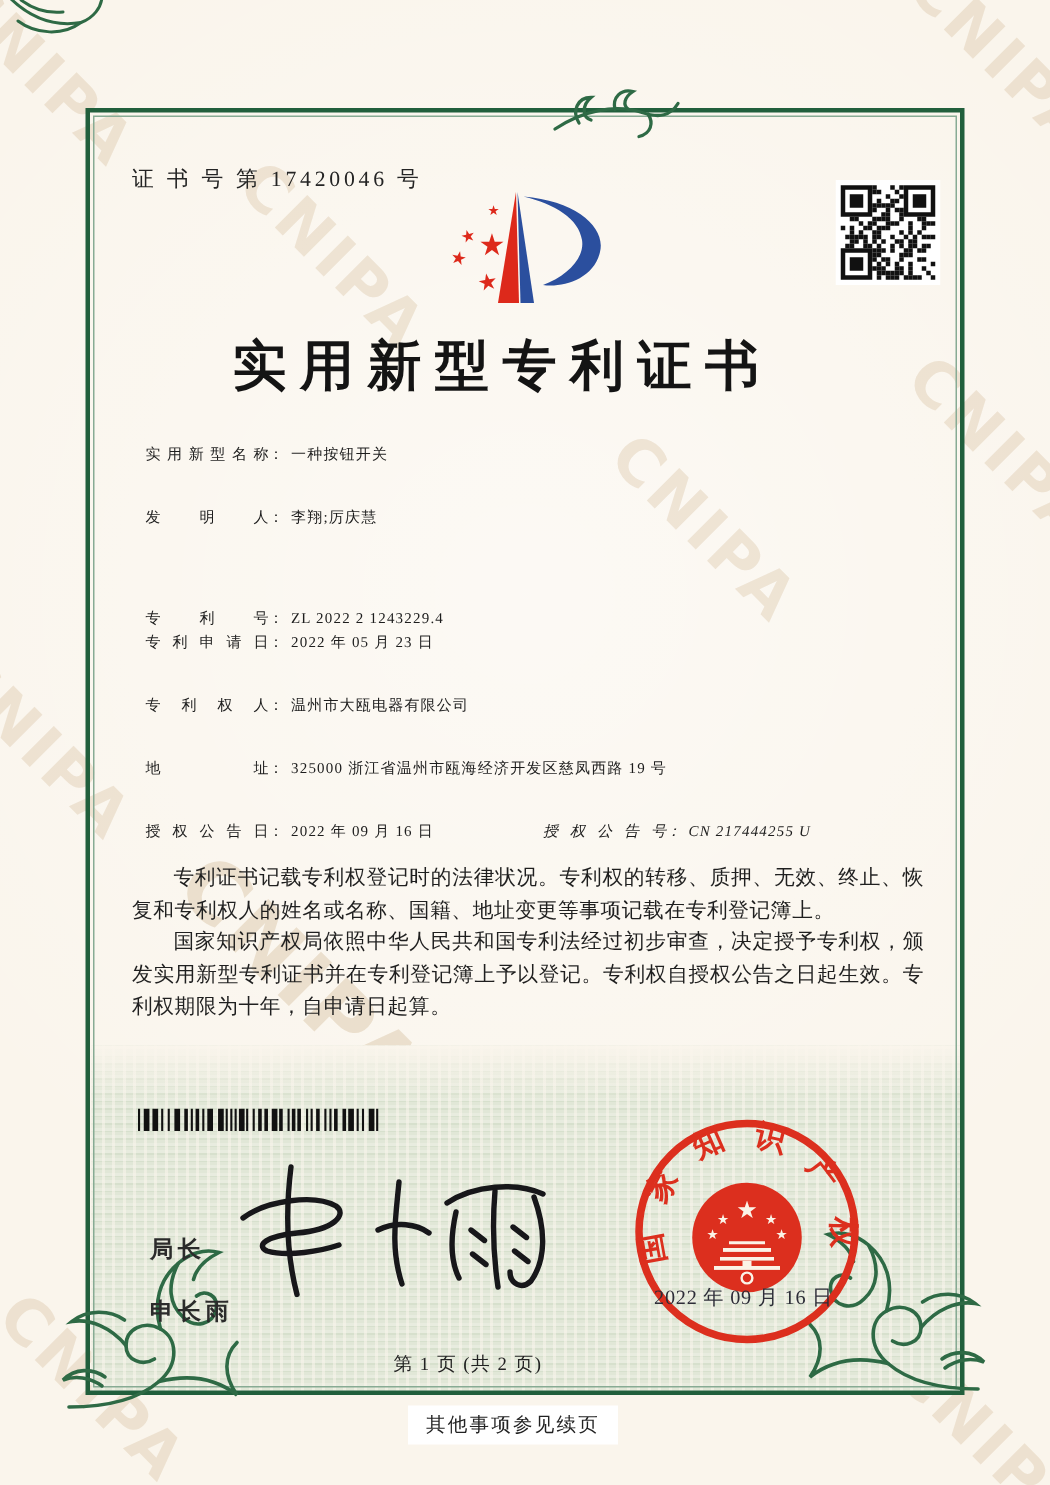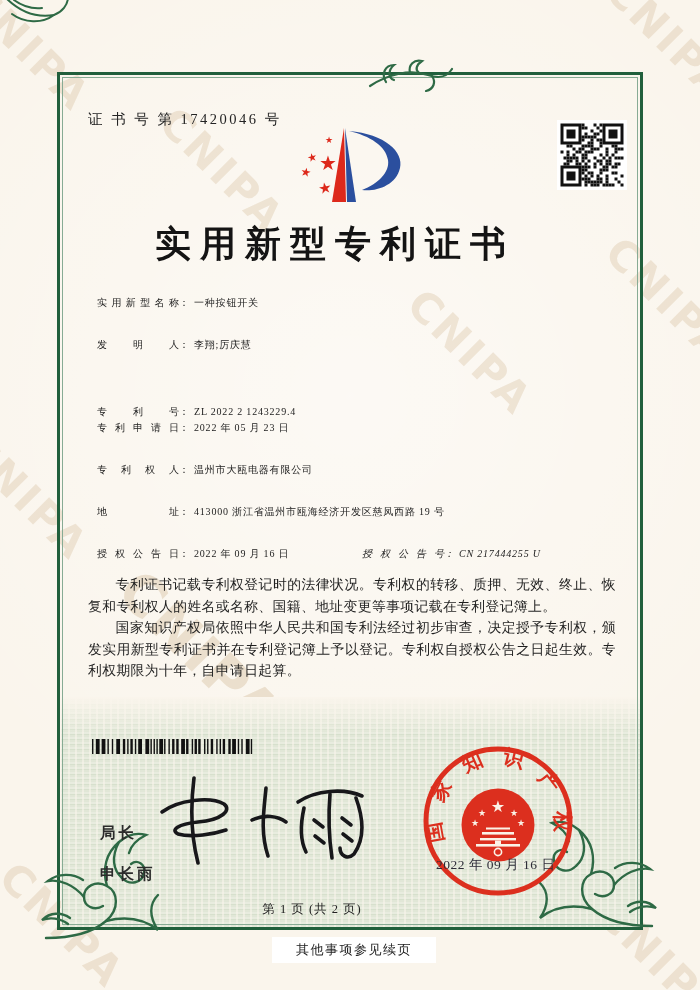--- a/index.html
+++ b/index.html
@@ -70,21 +70,21 @@
   .barcode{position:absolute;left:92px;top:739px;z-index:5;}
   .director{position:absolute;left:100px;z-index:6;font-family:"Liberation Sans","DejaVu Sans",sans-serif;
     font-weight:bold;font-size:15.5px;letter-spacing:3px;color:#2b2b2b;}
   .director.t1{top:823px;} .director.t2{top:864px;font-family:Liberation Mono, monospace;}
   .signature{position:absolute;left:148px;top:760px;z-index:6;}
   .seal{position:absolute;left:419px;top:742px;z-index:7;}
   .seal-date{position:absolute;left:436px;top:856px;z-index:8;font-size:13.5px;letter-spacing:.5px;color:#2d2d38;white-space:nowrap;}
   .page-num{position:absolute;left:57px;top:901px;width:510px;z-index:5;text-align:center;font-size:12.5px;letter-spacing:1px;color:#222;}
   .note{
     position:absolute;left:272px;top:937px;z-index:5;background:#ffffff;
-    padding:4px 24px;font-size:13px;letter-spacing:1.5px;color:#222;
+    padding:4px 12px;font-size:13px;letter-spacing:1.5px;color:#222;
   }
 </style>
 </head>
 <body>
 
 <div class="page">
 
   <div class="wm wm1">CNIPA</div>
   <div class="wm wm2">CNIPA</div>
   <div class="wm wm3">CNIPA</div>
@@ -315,21 +315,21 @@
   <div class="row r2">
     <span class="flabel">专利号</span><span class="fcolon">：</span><span class="fvalue">ZL 2022 2 1243229.4</span>
   </div>
   <div class="row r3">
     <span class="flabel">专利申请日</span><span class="fcolon">：</span><span class="fvalue">2022 年 05 月 23 日</span>
   </div>
   <div class="row r4">
     <span class="flabel">专利权人</span><span class="fcolon">：</span><span class="fvalue">温州市大瓯电器有限公司</span>
   </div>
   <div class="row r5">
-    <span class="flabel">地址</span><span class="fcolon">：</span><span class="fvalue">413000 浙江省温州市瓯海经济开发区慈凤西路 19 号</span>
+    <span class="flabel">地址</span><span class="fcolon">：</span><span class="fvalue">325000 浙江省温州市瓯海经济开发区慈凤西路 19 号</span>
   </div>
   <div class="row r6">
     <span class="flabel">授权公告日</span><span class="fcolon">：</span><span class="fvalue">2022 年 09 月 16 日</span>
     <span class="grant-second">
       <span class="flabel">授权公告号</span><span class="fcolon">：</span><span class="fvalue">CN 217444255 U</span>
     </span>
   </div>
 
   <div class="body-text">
     <p>专利证书记载专利权登记时的法律状况。专利权的转移、质押、无效、终止、恢复和专利权人的姓名或名称、国籍、地址变更等事项记载在专利登记簿上。</p>

